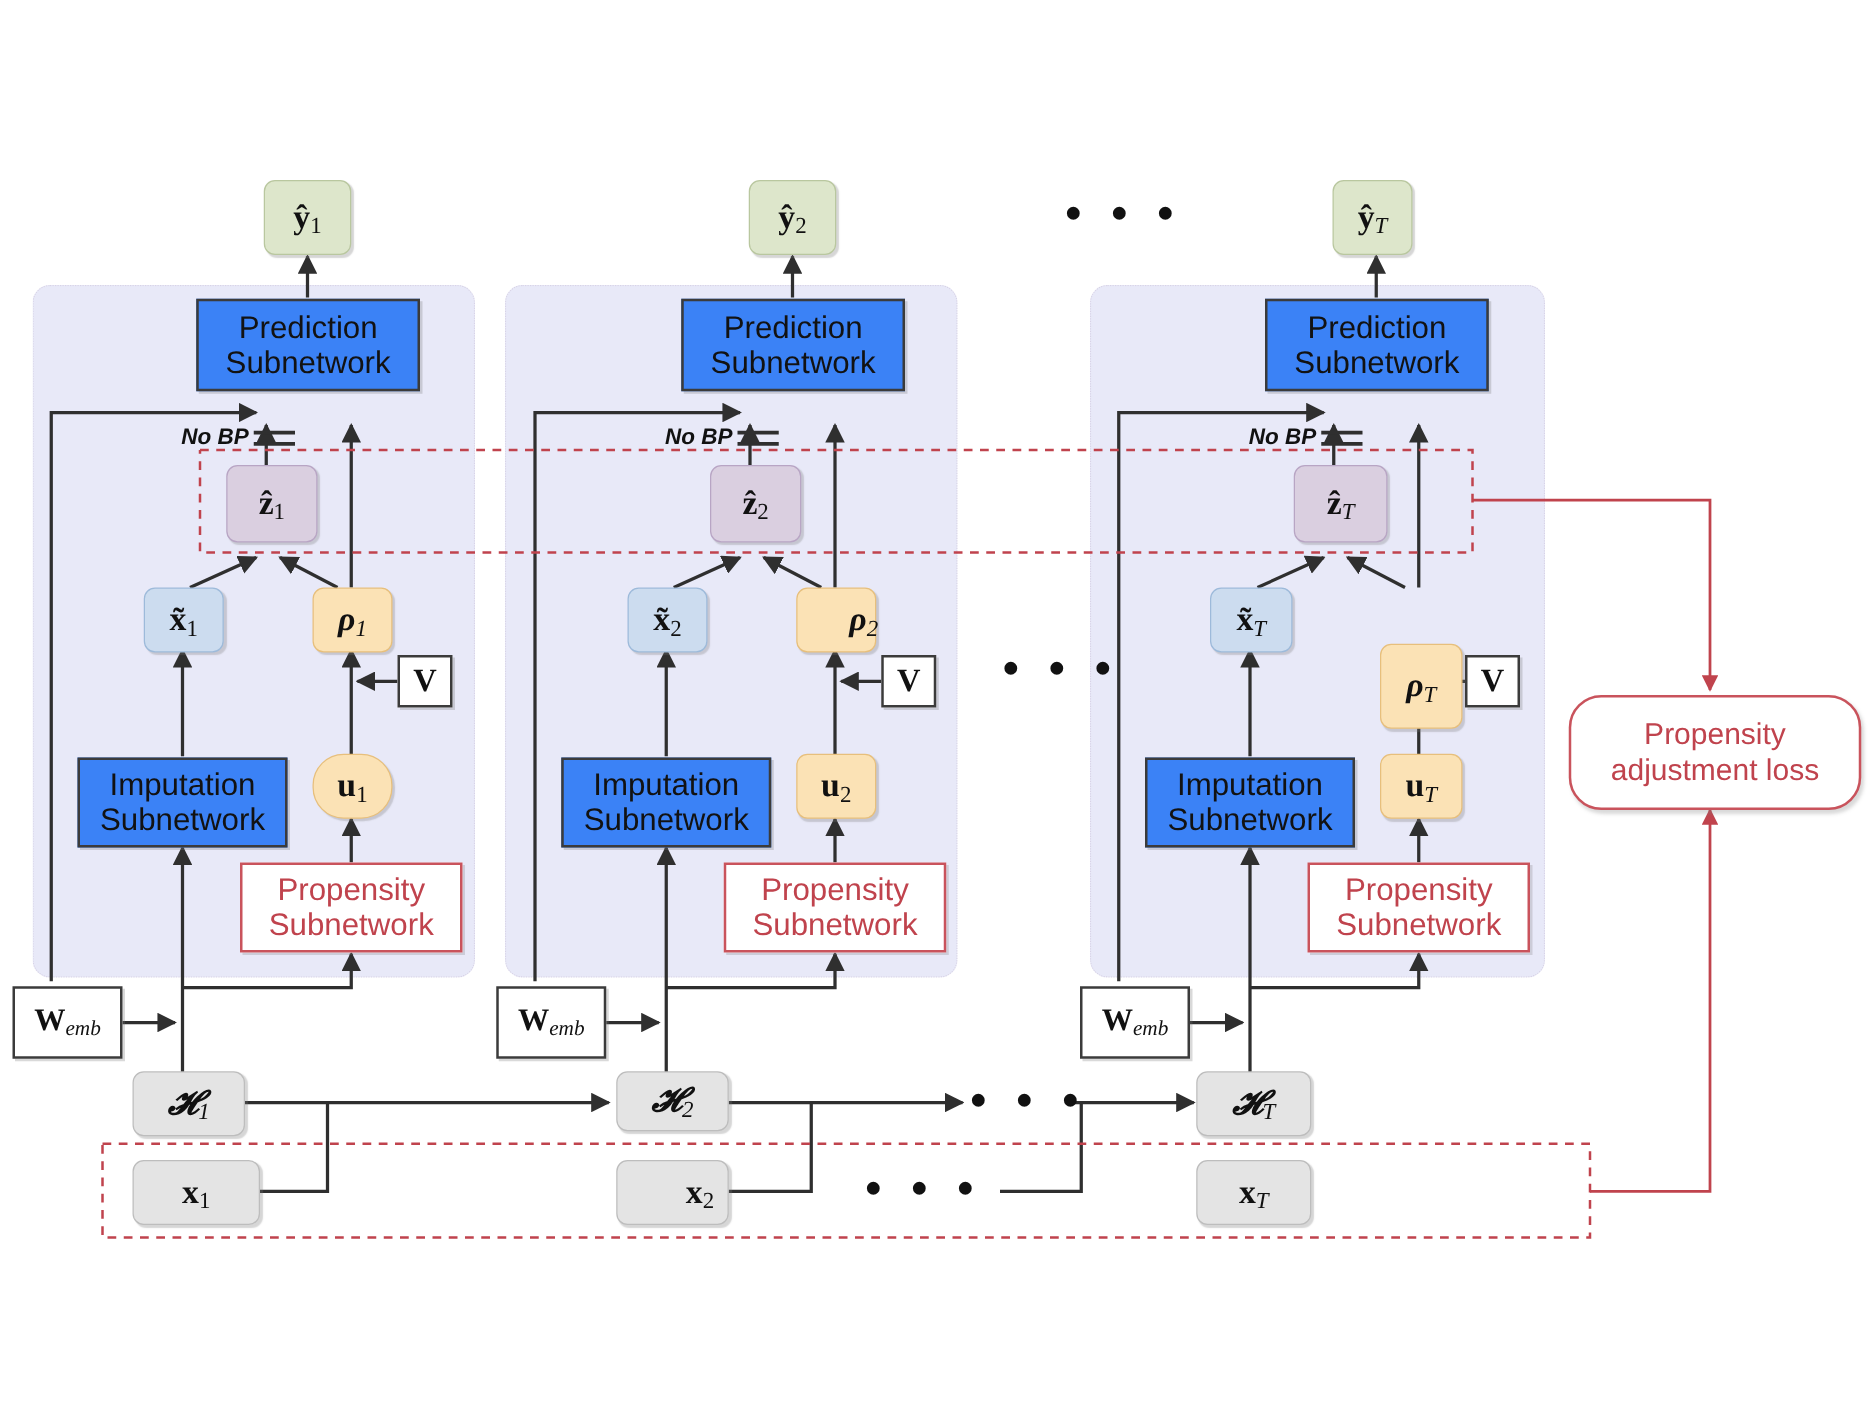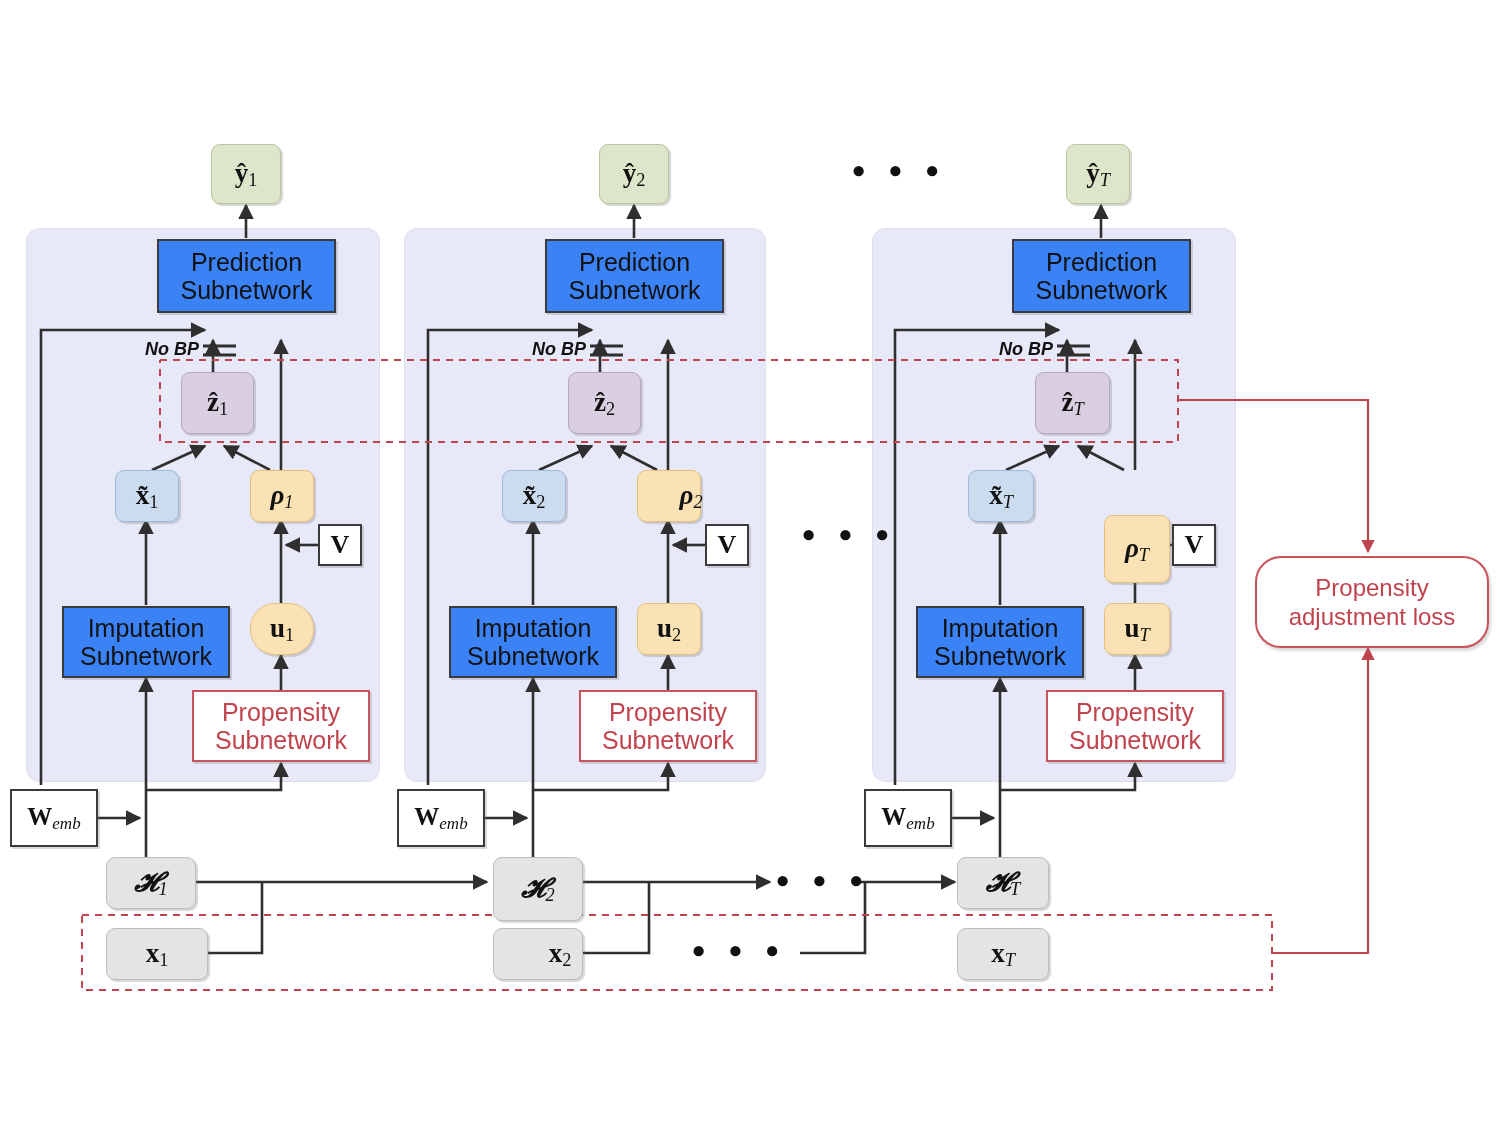--- a/index.html
+++ b/index.html
@@ -219,21 +219,21 @@
     <span>Imputation</span>
     <span>Subnetwork</span>
   </div>
   <div class="node rect-red" style="left:579px;top:690px;width:178px;height:72px;flex-direction:column;">
     <span>Propensity</span>
     <span>Subnetwork</span>
   </div>
   <div class="node rect-wemb" style="left:397px;top:789px;width:88px;height:58px;">
     <span class="m">W<span class="subi">emb</span></span>
   </div>
-  <div class="node pill pill-grey" style="left:493px;top:857px;width:90px;height:64px;">
+  <div class="node pill pill-grey" style="left:493px;top:857px;width:90px;height:48px;">
     <span class="cal">𝓗<span class="sub">2</span></span>
   </div>
   <div class="node pill pill-grey" style="left:493px;top:928px;width:90px;height:52px;padding-left:44px;">
     <span class="m">x<span class="sub">2</span></span>
   </div>
 
   <div class="node pill pill-green" style="left:1066px;top:144px;width:64px;height:60px;">
     <span class="m">ŷ<span class="subi">T</span></span>
   </div>
   <div class="node rect-white" style="left:1012px;top:239px;width:179px;height:74px;flex-direction:column;">

